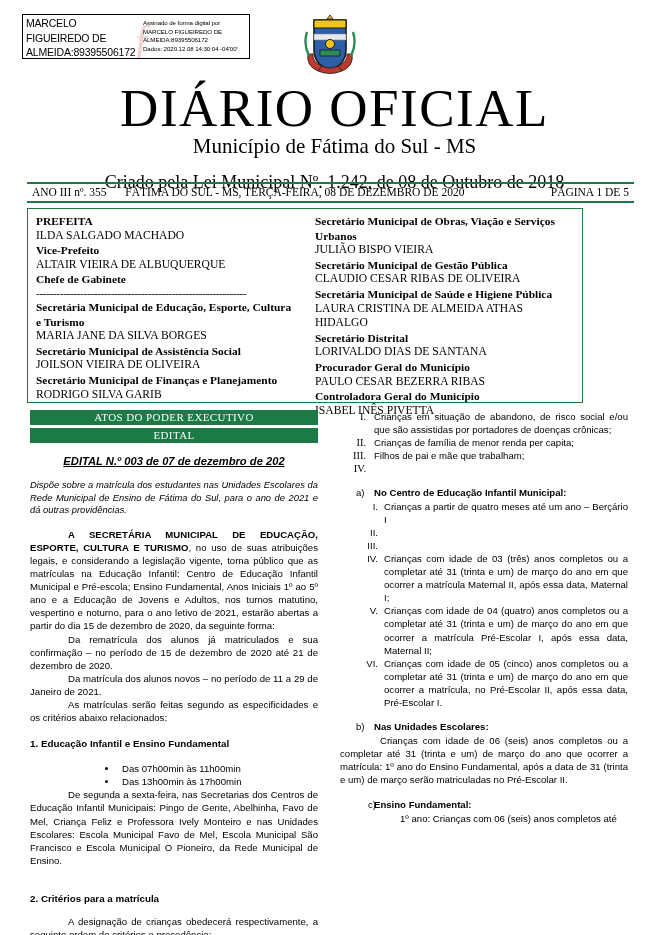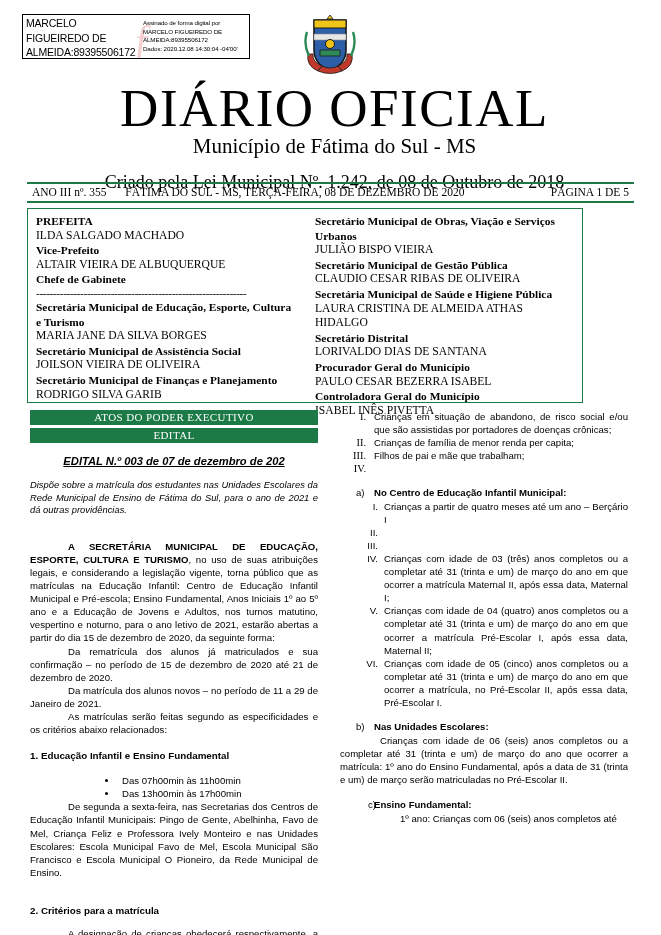--- a/index.html
+++ b/index.html
@@ -196,21 +196,21 @@
     font-size: 11.2px;
     line-height: 16px;
     margin: 10px 0 10px 0;
   }
   .ementa {
     font-family: "Liberation Sans", sans-serif;
     font-style: italic;
     font-size: 9.4px;
     line-height: 12.6px;
     text-align: justify;
-    margin-bottom: 23px;
+    margin-bottom: 11px;
   }
   p.body {
     font-family: "Liberation Sans", sans-serif;
     font-size: 9.6px;
     line-height: 13.1px;
     text-align: justify;
     margin: 0 0 0 0;
     text-indent: 38px;
   }
   p.body b { font-weight: bold; }
@@ -363,21 +363,21 @@
     <div class="off-col right">
       <div class="off-role">Secretário Municipal de Obras, Viação e Serviços Urbanos</div>
       <div class="off-name">JULIÃO BISPO VIEIRA</div>
       <div class="off-role">Secretário Municipal de Gestão Pública</div>
       <div class="off-name">CLAUDIO CESAR RIBAS DE OLIVEIRA</div>
       <div class="off-role">Secretária Municipal de Saúde e Higiene Pública</div>
       <div class="off-name">LAURA CRISTINA DE ALMEIDA  ATHAS HIDALGO</div>
       <div class="off-role">Secretário Distrital</div>
       <div class="off-name">LORIVALDO DIAS DE SANTANA</div>
       <div class="off-role">Procurador Geral do Município</div>
-      <div class="off-name">PAULO CESAR BEZERRA ISABEL</div>
+      <div class="off-name">PAULO CESAR BEZERRA RIBAS</div>
       <div class="off-role">Controladora Geral do Município</div>
       <div class="off-name">ISABEL INÊS PIVETTA</div>
     </div>
   </div>
 
   <div class="col left">
     <div class="greenbar">ATOS DO PODER EXECUTIVO</div>
     <div class="greenbar second">EDITAL</div>
 
     <div class="edital-title">EDITAL N.º 003 de 07 de dezembro de 202</div>

